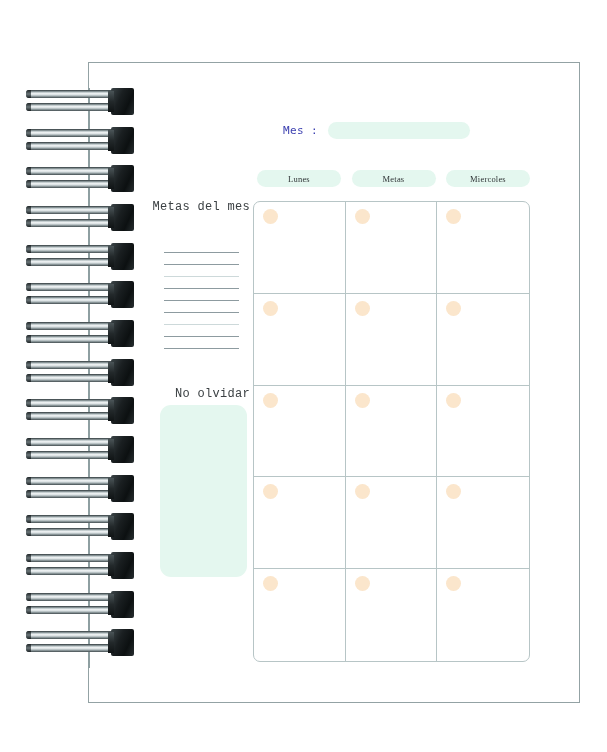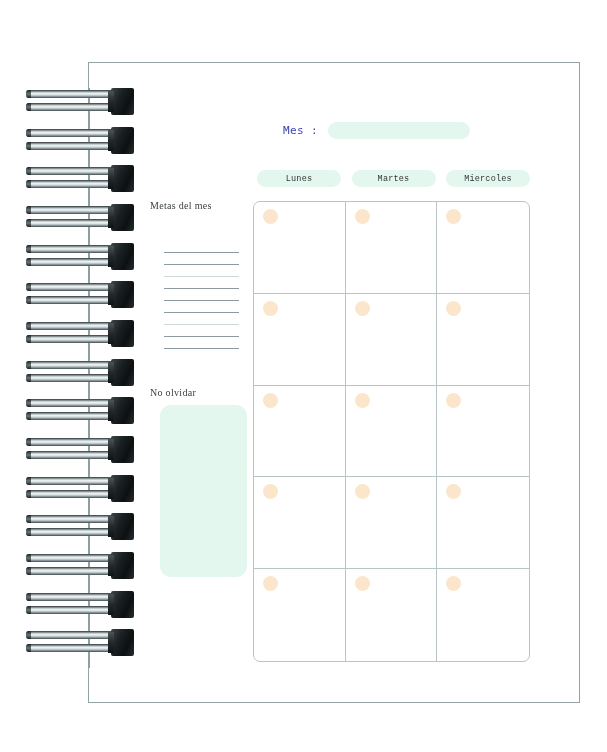--- a/index.html
+++ b/index.html
@@ -101,25 +101,25 @@
   }
 
   
   .left-col {
     position: absolute;
     left: 150px;
     top: 200px;
     width: 100px;
   }
   .section-title {
-    font-size: 10px;
+    font-size: 12px;
     color: #3b4043;
-    text-align: left;
+    text-align: right;
     letter-spacing: 0.3px;
-    font-family: Liberation Serif, serif;
+    font-family: Liberation Mono, monospace;
     white-space: nowrap;
   }
   .rule-lines {
     position: absolute;
     left: 14px;
     top: 52px;
     width: 75px;
   }
   .rule-line {
     height: 1px;
@@ -177,21 +177,21 @@
     justify-content: space-between;
   }
   .day-pill {
     width: 84px;
     height: 17px;
     background: #e4f7ef;
     border-radius: 9px;
     display: flex;
     align-items: center;
     justify-content: center;
-    font-family: Liberation Mono, monospace;
+    font-family: Liberation Serif, serif;
     font-size: 8.5px;
     color: #2f3436;
     letter-spacing: 0.2px;
   }
 
   
   .calendar-grid {
     position: absolute;
     left: 253px;
     top: 201px;
@@ -330,21 +330,21 @@
     <div class="no-olvidar-box"></div>
   </div>
 
   <div class="mes-row">
     <span class="mes-label">Mes :</span>
     <span class="mes-field" placeholder=""></span>
   </div>
 
   <div class="day-header">
       <div class="day-pill">Lunes</div>
-      <div class="day-pill">Martes</div>
+      <div class="day-pill">Metas</div>
       <div class="day-pill">Miercoles</div>
     </div>
 
   <div class="calendar-grid">
       <div class="cal-cell">
         <div class="cal-dot"></div>
       </div>
       <div class="cal-cell">
         <div class="cal-dot"></div>
       </div>

